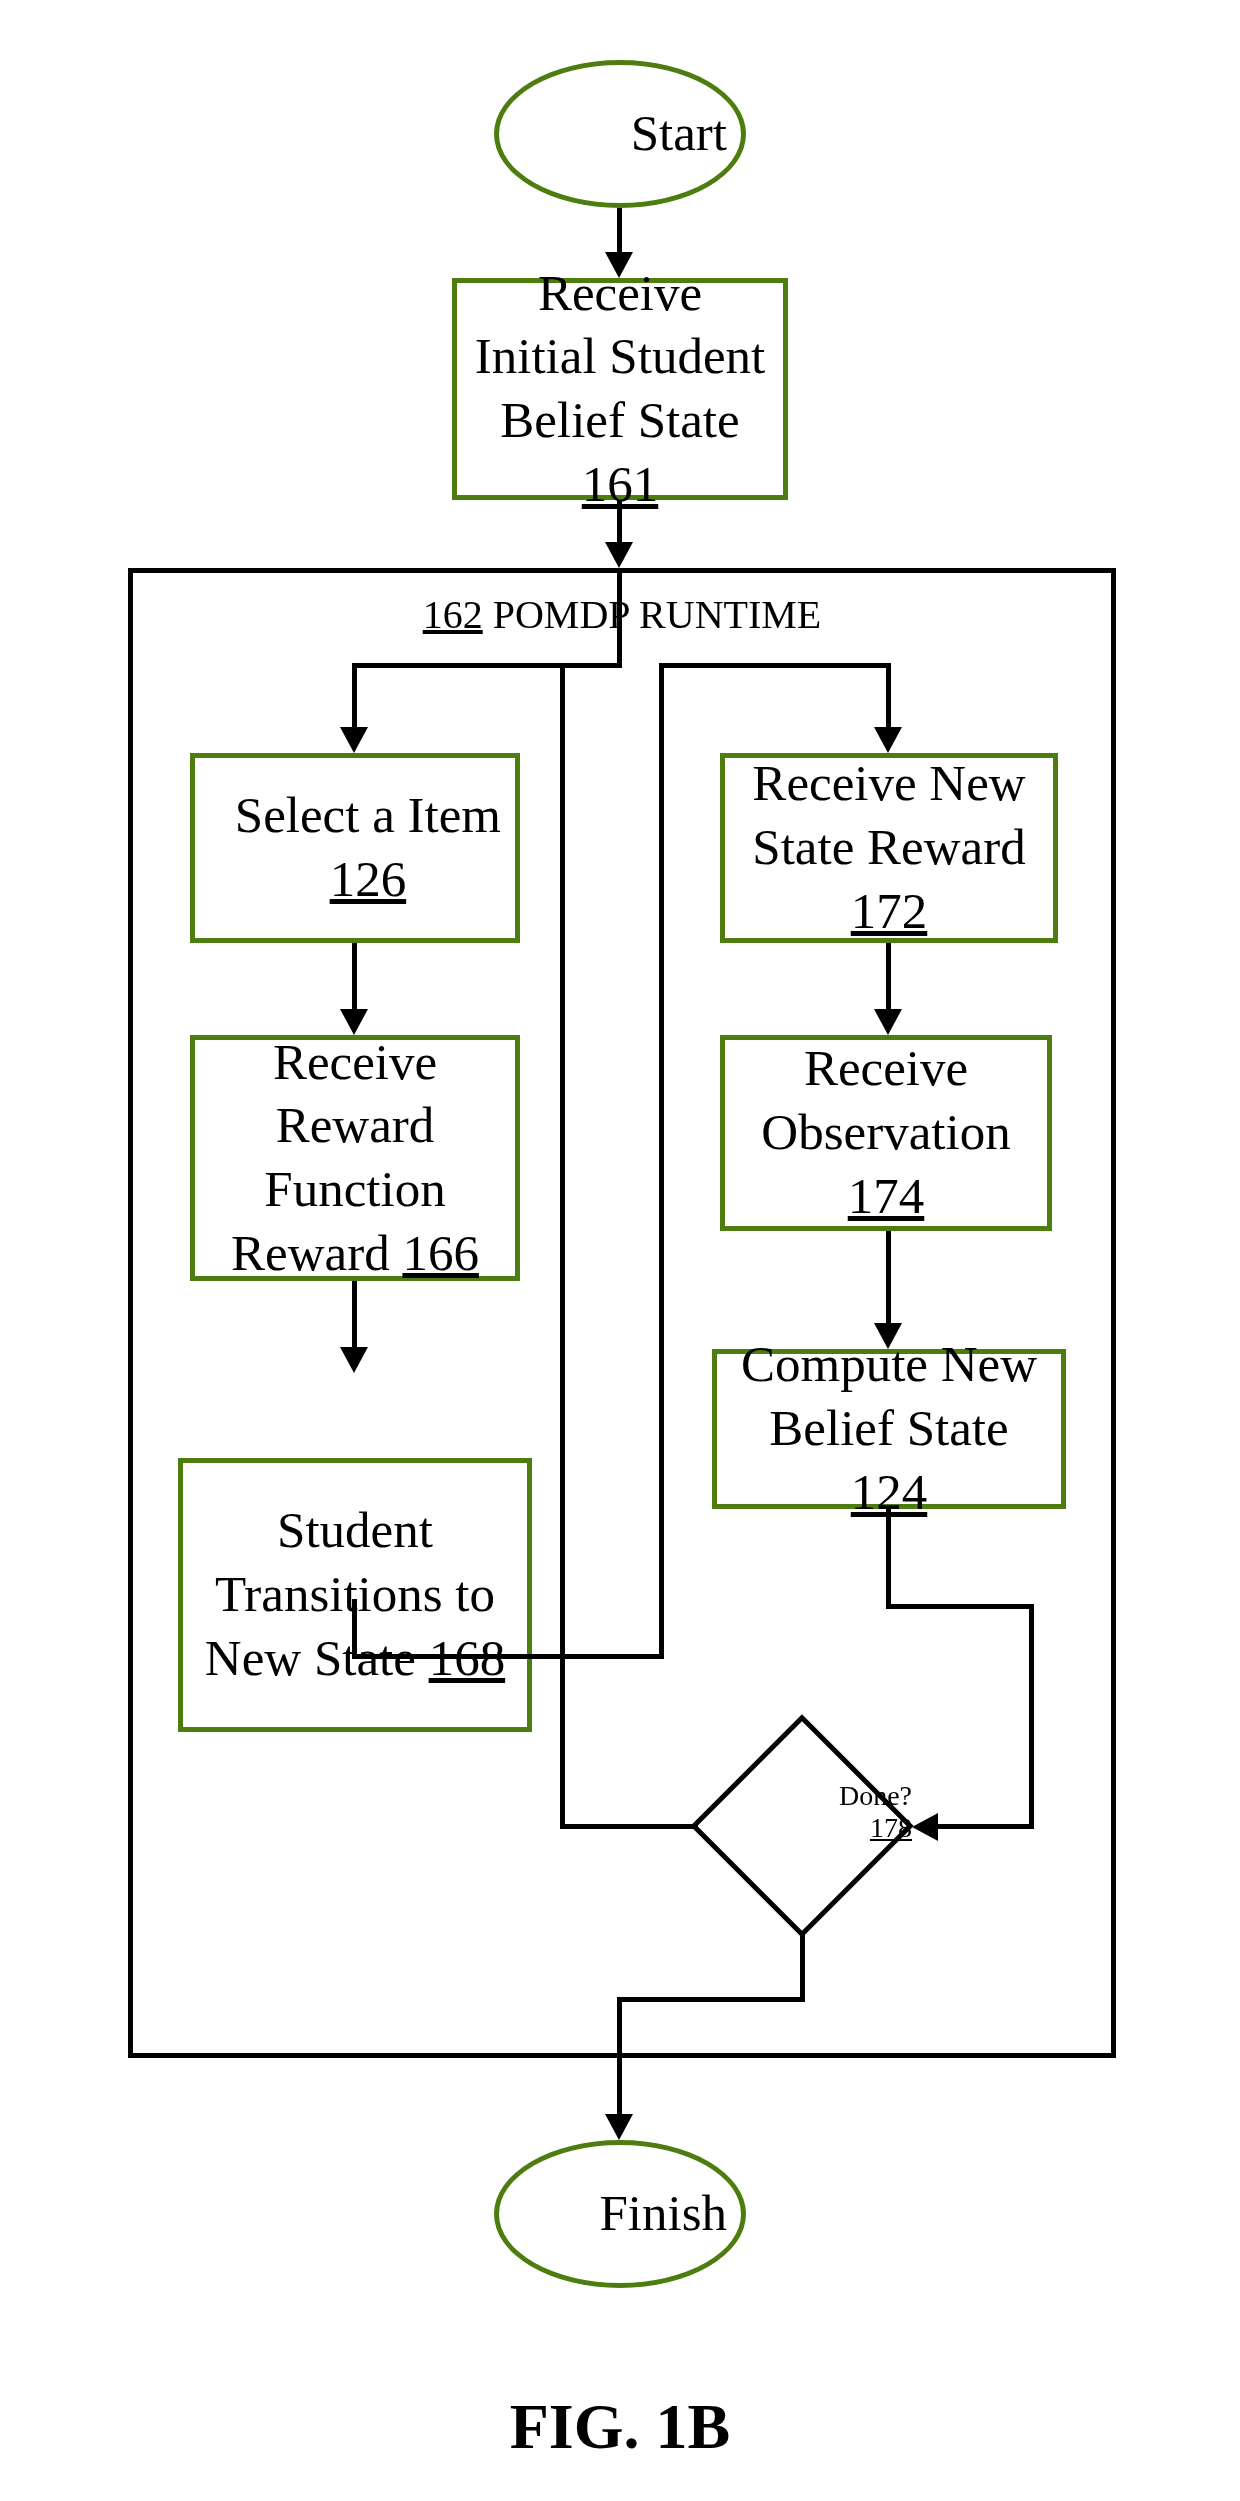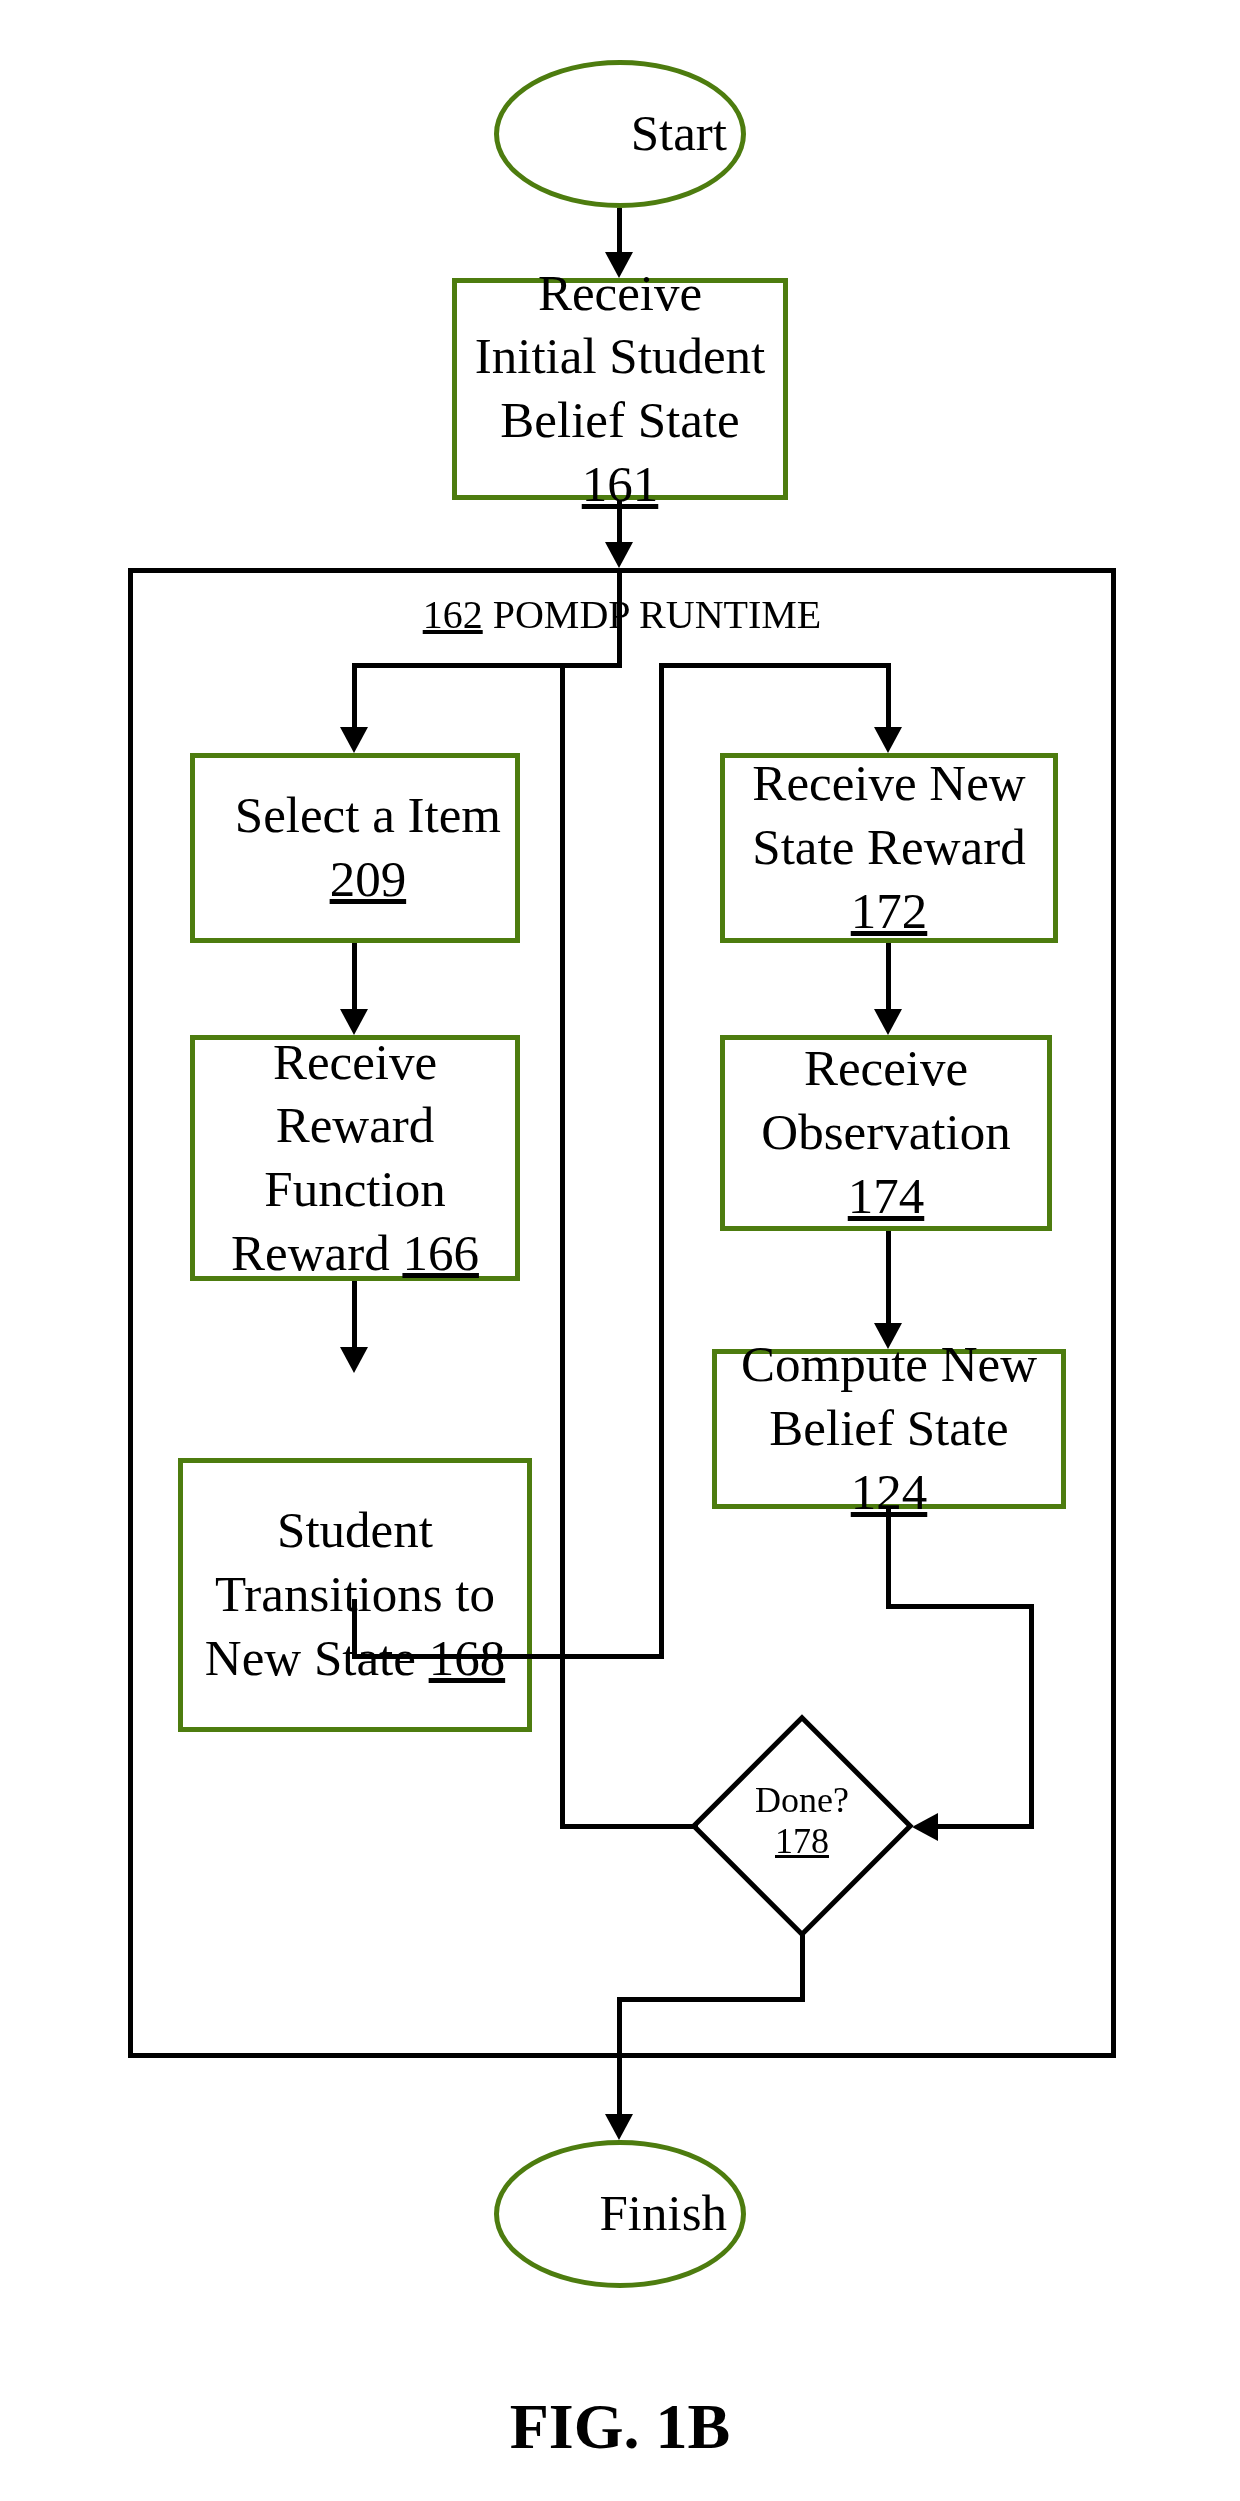--- a/index.html
+++ b/index.html
@@ -21,21 +21,21 @@
   .vline { position: absolute; width: 5px; background: #000; }
   .hline { position: absolute; height: 5px; background: #000; }
   .diamond {
     position: absolute; width: 220px; height: 220px; 
   }
   .diamond .shape {
     width: 158px; height: 158px; border: 5px solid #000; background: #fff;
     transform: rotate(45deg); position: absolute; left: 31px; top: 31px;
   }
   .diamond .dlabel {
-    position: absolute; width: 220px; text-align: center; font-size: 36px;
+    position: absolute; width: 220px; text-align: right; font-size: 28px;
     top: 64px; line-height: 1.15;
   }
   .fig-caption { position: absolute; width: 100%; text-align: center; font-size: 64px; font-weight: bold; font-family: Liberation Serif, serif; }
 </style>
 </head>
 <body>
 
 <div class="canvas">
 
   <div class="node ellipse" style="left:494px; top:60px; width:252px; height:148px;">
@@ -62,21 +62,21 @@
 
   <div class="vline" style="left:617px; top:568px; height:100px;"></div>
 
   <div class="hline" style="left:352px; top:663px; width:270px;"></div>
 
   <div class="vline" style="left:352px; top:663px; height:70px;"></div>
   <div class="arrow-head arrow-down" style="left:340px; top:727px;"></div>
 
   <div class="node" style="left:190px; top:753px; width:330px; height:190px;">
     <span>
-      <span>Select a Item</span><br><span class="underline">209</span>
+      <span>Select a Item</span><br><span class="underline">126</span>
     </span>
   </div>
 
   <div class="vline" style="left:352px; top:943px; height:72px;"></div>
   <div class="arrow-head arrow-down" style="left:340px; top:1009px;"></div>
 
   <div class="node" style="left:190px; top:1035px; width:330px; height:246px;">
     <span>
       <span>Receive Reward Function Reward</span> <span class="underline">166</span>
     </span>

